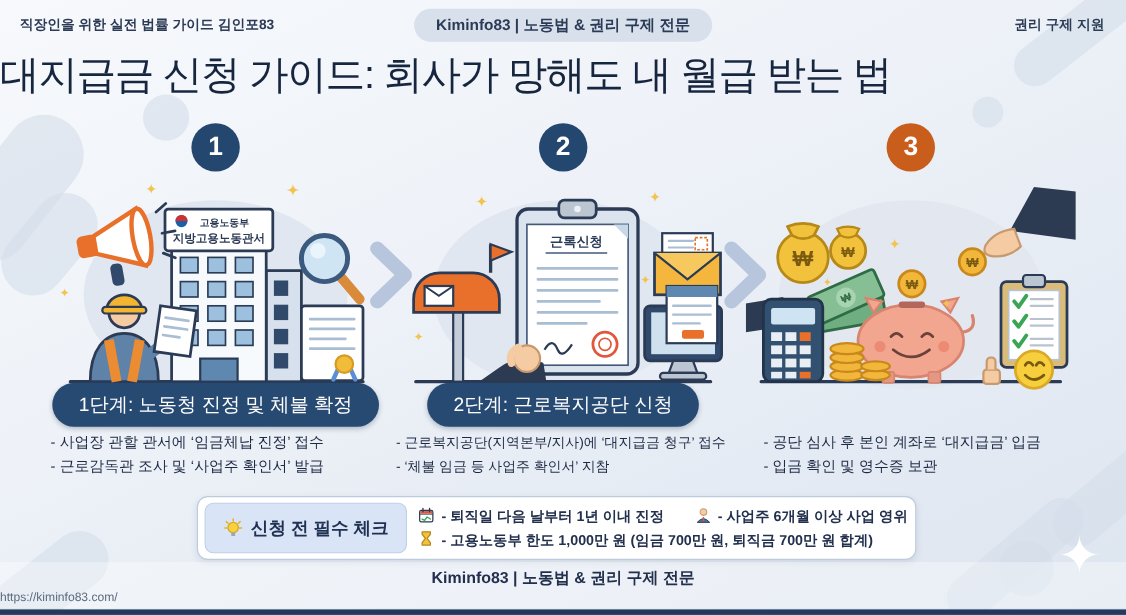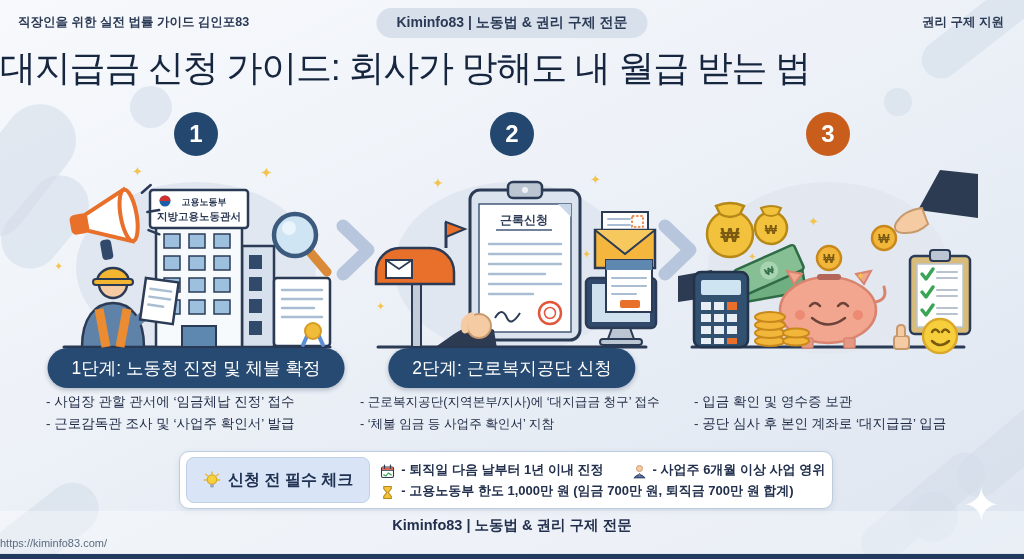--- a/index.html
+++ b/index.html
@@ -37,21 +37,21 @@
   .chev{position:absolute;top:218px}
 
   
   .checkbar{position:absolute;left:179px;top:451px;width:654px;height:58px;background:#fff;
     border:1.5px solid #bdcbde;border-radius:10px;display:flex;align-items:center;
     box-shadow:0 2px 6px rgba(40,60,90,.10);box-sizing:border-box}
   .checklabel{margin:0 10px 0 6px;background:#d9e5f6;border:1px solid #bfd0e6;border-radius:8px;
     height:44px;display:flex;align-items:center;justify-content:center;gap:7px;padding:0 16px;
     font-size:16px;font-weight:700;color:#203152;white-space:nowrap;flex:none}
   .checklines{flex:1;display:flex;flex-direction:column;gap:3px;font-size:13px;font-weight:700;color:#22304d}
-  .checkline{display:flex;align-items:flex-end;gap:6px;white-space:nowrap}
+  .checkline{display:flex;align-items:flex-start;gap:6px;white-space:nowrap}
   .gap{width:16px;flex:none}
   .mini{flex:none}
 
   
   .footstrip{position:absolute;left:0;right:0;top:511px;height:42px;background:rgba(255,255,255,.35)}
   .footer-brand{position:absolute;left:0;right:0;top:516px;text-align:center;font-size:14.5px;font-weight:700;color:#22304d}
   .footer-url{position:absolute;left:0;right:0;top:537px;text-align:left;font-size:11px;color:#5c6b80}
   .bottombar{position:absolute;left:0;right:0;bottom:0;height:5px;background:#223a5e}
 </style>
 </head>
@@ -305,22 +305,22 @@
       <g>
         <circle cx="262" cy="176" r="17" fill="#f7cf3d" stroke="#dba92a" stroke-width="2.5"></circle>
         <path d="M254,172 q3,-5 7,0 M264,172 q3,-5 7,0" stroke="#7a5a10" stroke-width="2.5" fill="none" stroke-linecap="round"></path>
         <path d="M254,181 q8,8 17,0" stroke="#7a5a10" stroke-width="2.5" fill="none" stroke-linecap="round"></path>
       </g>
       <text x="130" y="66" font-size="13" fill="#f2c44f">✦</text>
       <text x="178" y="120" font-size="11" fill="#f2c44f">✦</text>
       <text x="70" y="100" font-size="10" fill="#f2c44f">✦</text>
     </svg>
     <div class="bullets">
+      <div>- 공단 심사 후 본인 계좌로 ‘대지급금’ 입금</div>
       <div>- 입금 확인 및 영수증 보관</div>
-      <div>- 공단 심사 후 본인 계좌로 ‘대지급금’ 입금</div>
     </div>
   </section>
 
   <div class="checkbar">
     <div class="checklabel">
       <svg class="mini" width="18" height="18" viewBox="0 0 20 20">
         <path d="M10,1 v2 M3,3.5 l1.6,1.6 M17,3.5 l-1.6,1.6 M1.5,10 h2.3 M16.2,10 h2.3" stroke="#e7b62e" stroke-width="1.6" stroke-linecap="round"></path>
         <circle cx="10" cy="9.5" r="5.2" fill="#f7d23d" stroke="#dba92a" stroke-width="1.4"></circle>
         <rect x="8" y="14.6" width="4" height="3.6" rx="1" fill="#9aa7b5"></rect>
       </svg>

